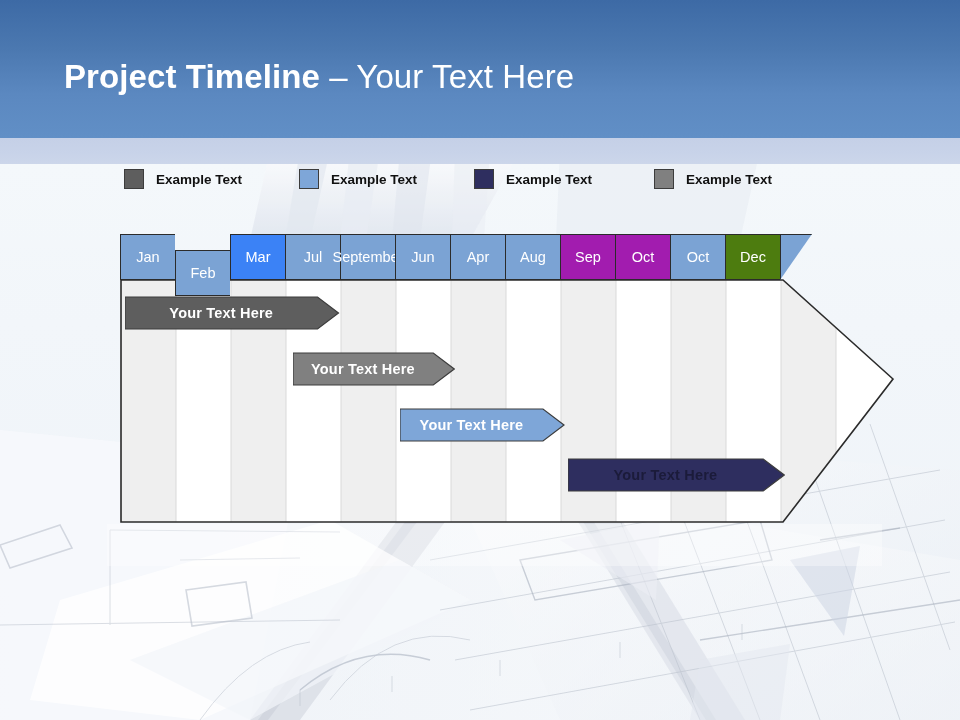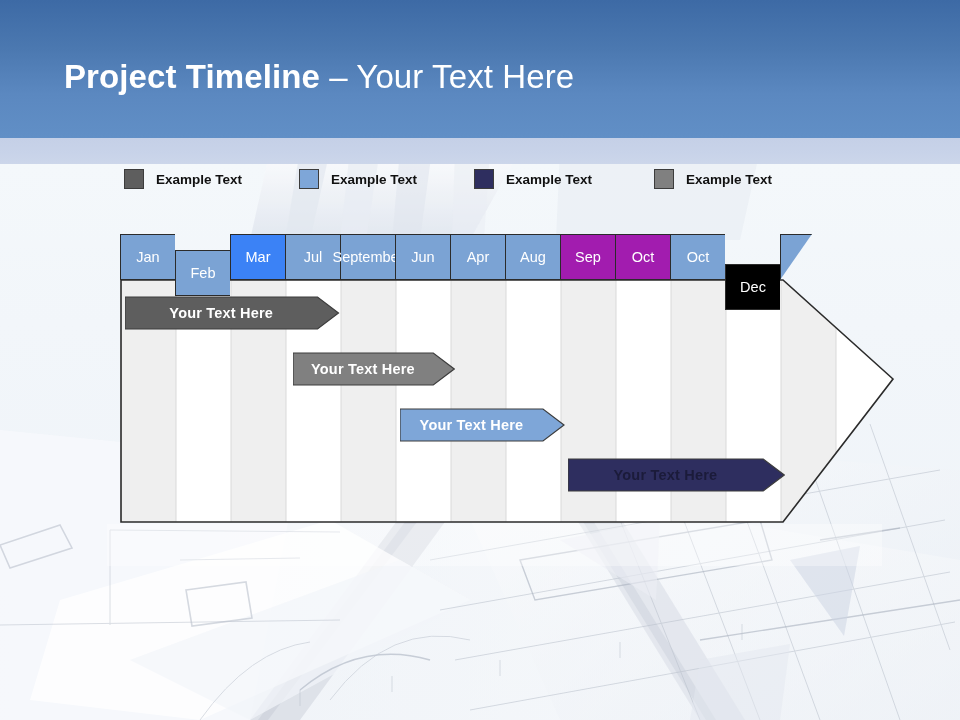--- a/index.html
+++ b/index.html
@@ -313,21 +313,21 @@
         </div>
         <div class="month-cell" style="background: #a21caf; color: rgb(255, 255, 255);">
           <span>Sep</span>
         </div>
         <div class="month-cell" style="background: #a21caf; color: rgb(255, 255, 255);">
           <span>Oct</span>
         </div>
         <div class="month-cell" style="background: rgb(123, 163, 212); color: rgb(255, 255, 255);">
           <span>Oct</span>
         </div>
-        <div class="month-cell" style="background: #000000; color: rgb(255, 255, 255); margin-top: 30px;">
+        <div class="month-cell" style="background: #4d7c0f; color: rgb(255, 255, 255);">
           <span>Dec</span>
         </div>
         <div class="month-cell" style="width: 32px; background: rgb(123, 163, 212); border-right: none; border-top: 1px solid rgb(43, 43, 43); border-bottom: 1px solid rgb(43, 43, 43); clip-path: polygon(0px 0px, 100% 0px, 0px 100%, 0px 100%);"></div>
       </div>
 
     <div class="bars" id="bars">
         <div class="bar" style="left: 5px; top: 62px; width: 214.5px;">
           <svg class="bar-svg" width="214.5" height="34" viewBox="0 0 214.5 34">
             <polygon points="0,1 192.5,1 213.5,17 192.5,33 0,33" fill="#5e5e5e" stroke="#3c3c3c" stroke-width="1.2"></polygon>
           </svg>

